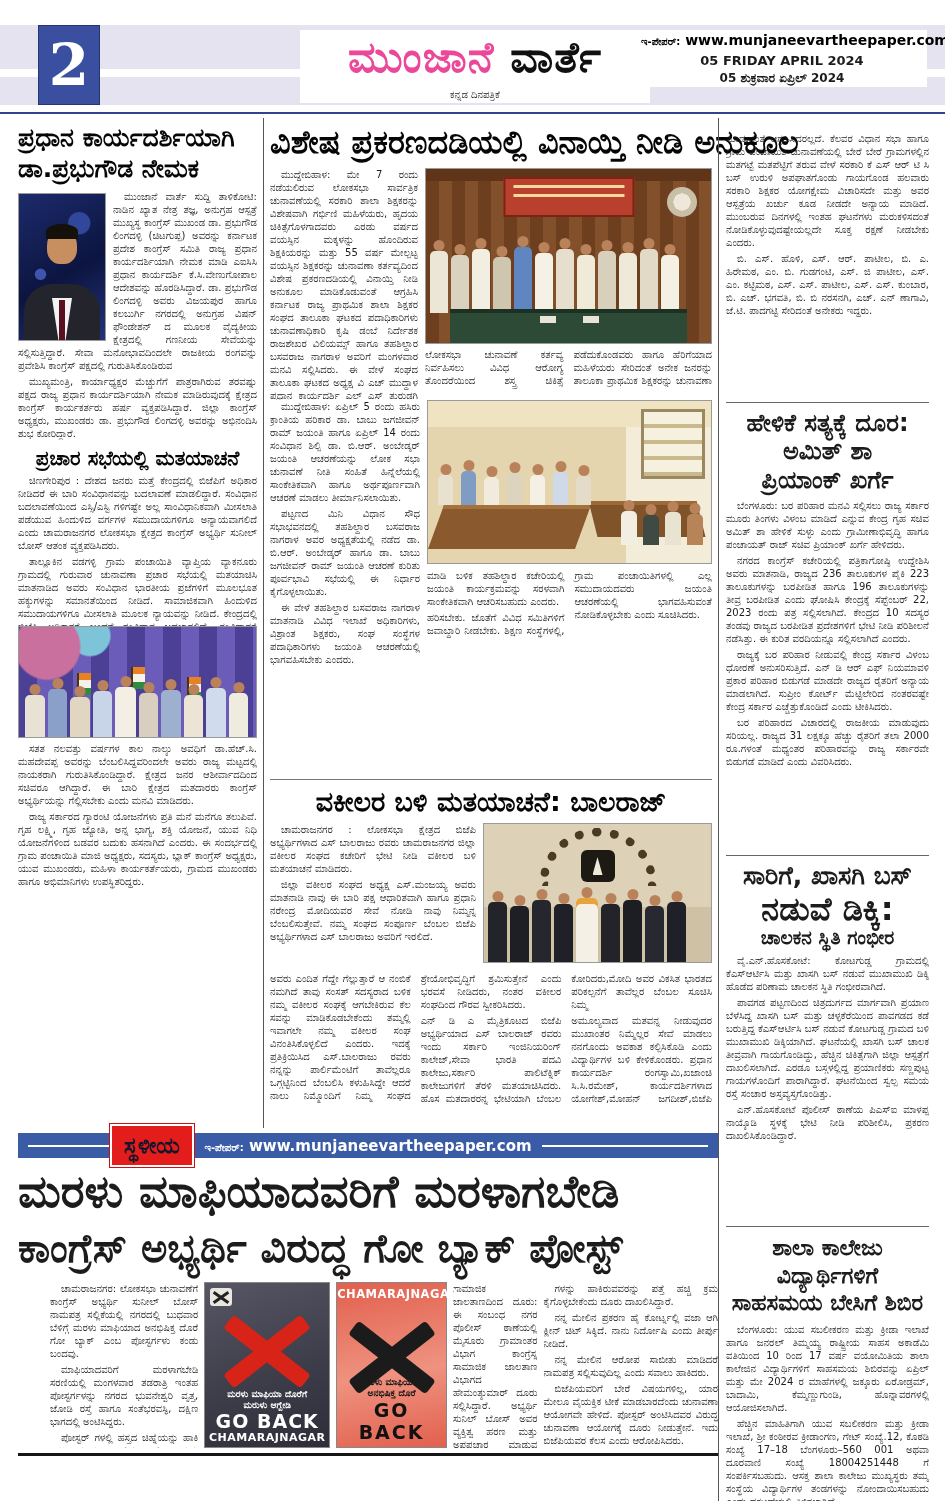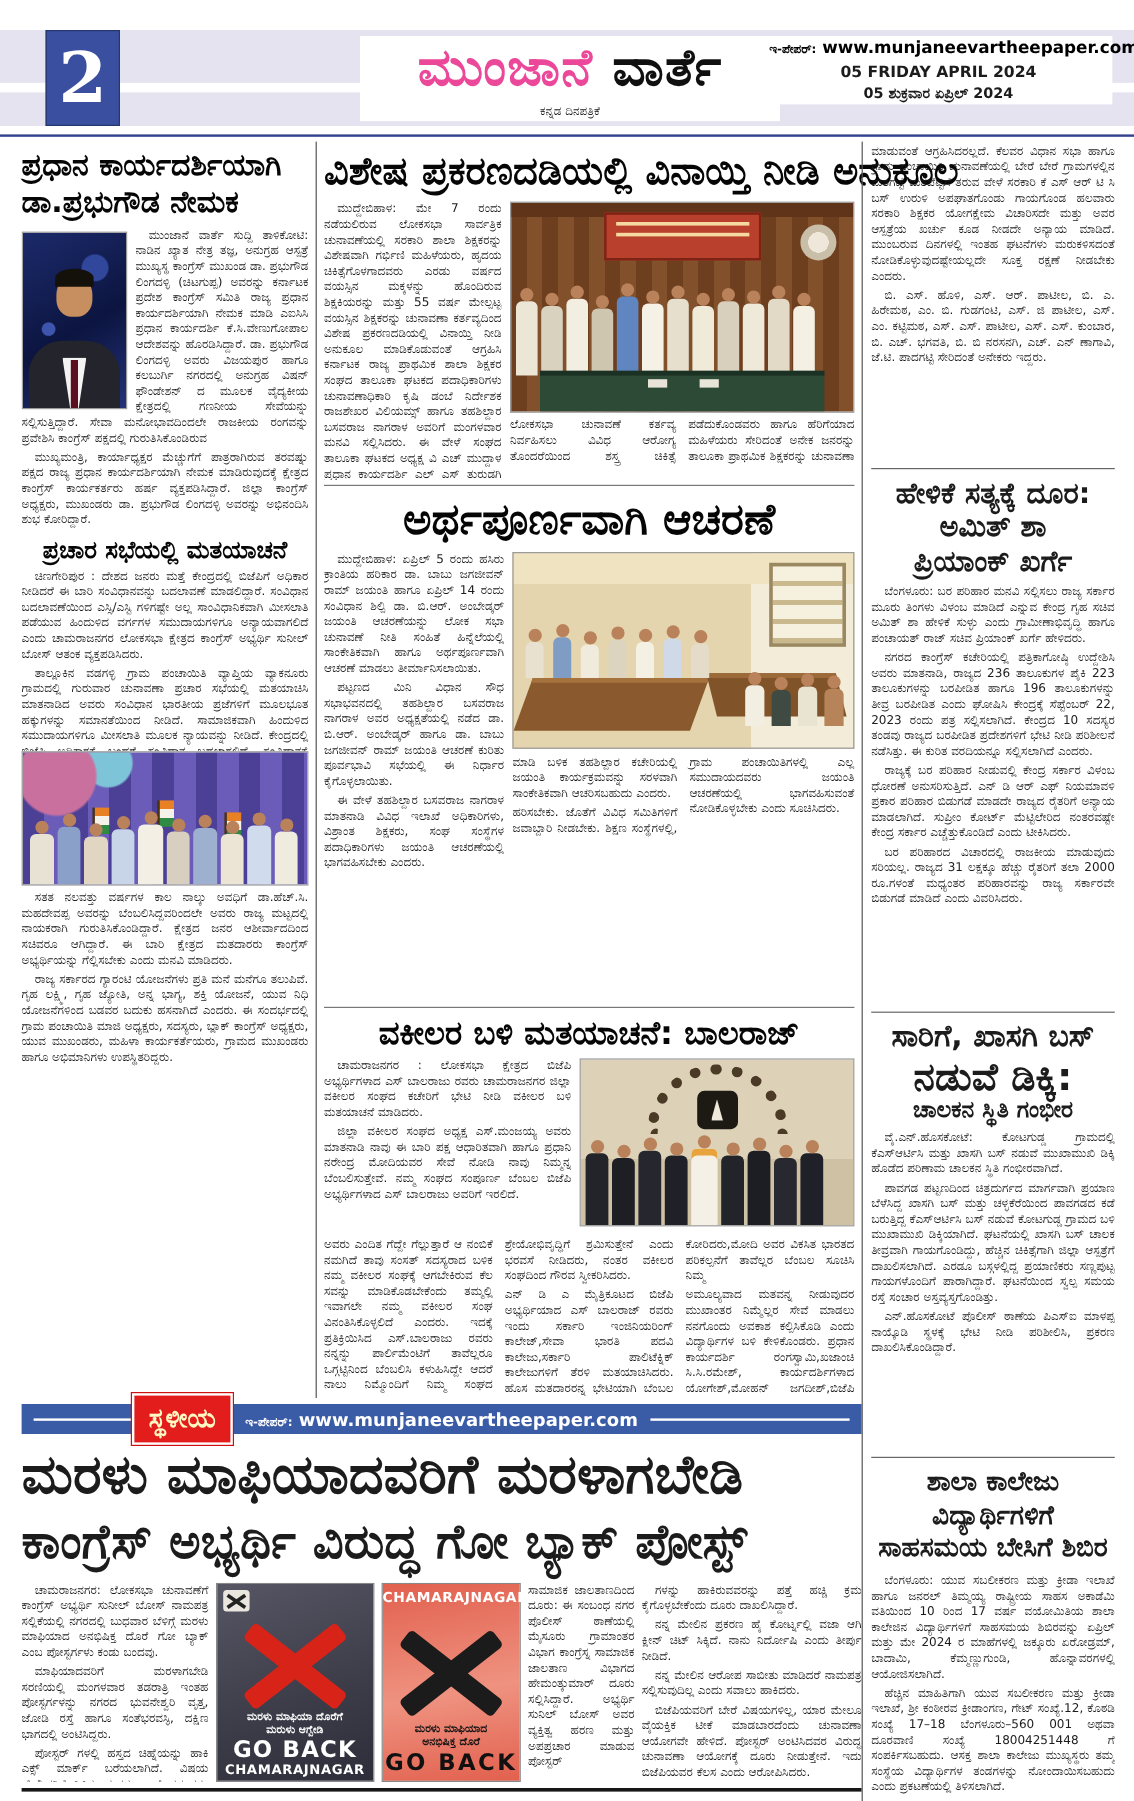--- a/index.html
+++ b/index.html
@@ -105,47 +105,47 @@
   .main-art{display:grid;grid-template-columns:148px 1fr;gap:7px;height:232px;}
   .main-right .below2{columns:2;column-gap:10px;height:50px;margin-top:4px;overflow:hidden;}
   .ach-head{font-size:36px;font-weight:bold;text-align:center;padding:8px 0 6px 0;border-top:1px solid #777;margin-top:4px;}
   .art-ach{display:grid;grid-template-columns:150px 1fr;gap:7px;height:376px;}
   .ach-below{columns:2;column-gap:10px;height:202px;margin-top:5px;overflow:hidden;}
   .vak-head{font-size:27px;font-weight:bold;text-align:center;padding:6px 0 5px 0;border-top:1px solid #777;margin-top:3px;}
   .vak-top{display:grid;grid-template-columns:206px 1fr;gap:7px;height:144px;}
   .vak-below{columns:3;column-gap:10px;height:134px;margin-top:5px;overflow:hidden;}
   
   .c-sec{border-top:1px solid #666;padding-top:4px;margin-top:4px;}
-  .c-sec.first{border-top:none;margin-top:0;padding-top:2px;}
+  .c-sec.first{border-top:none;margin-top:12px;padding-top:2px;}
   .cont-block{height:268px;}
   .amit-head{text-align:center;font-weight:bold;line-height:1.18;padding:2px 0 5px 0;}
   .amit-head .l{display:block;font-size:24px;}
   .amit-block{height:352px;}
   .bus-head{text-align:center;font-weight:bold;line-height:1.15;padding:2px 0 5px 0;}
   .bus-l1{display:block;font-size:25px;}
   .bus-l2{display:block;font-size:32px;}
   .bus-l3{display:block;font-size:19px;}
   .bus-block{height:268px;}
   .camp-head{text-align:center;font-weight:bold;line-height:1.25;padding:3px 0 6px 0;}
   .camp-head .l{display:block;font-size:22px;}
   .camp-block{height:225px;}
   
   .bz{margin-top:5px;}
   .bz-bar{position:relative;height:25px;background:#3a5ba6;display:flex;align-items:center;margin:4px 0 6px 0;}
   .bz-rule{flex:1;height:2px;background:#fff;margin:0 10px;}
   .bz-web{color:#fff;font-weight:bold;font-size:15px;white-space:nowrap;}
   .bz-web .lbl{font-size:10px;}
-  .bz-badge{position:absolute;left:92px;top:-9px;height:43px;background:#e31c1c;color:#fef9c3;
+  .bz-badge{position:absolute;left:92px;top:-9px;height:43px;background:#e31c1c;color:#0f172a;
      display:flex;align-items:center;padding:0 12px;font-size:22px;font-weight:bold;
      border:2px solid #fff;box-shadow:0 0 0 1px #c11;z-index:2;}
   .bz-h1{font-size:45px;line-height:56px;font-weight:bold;white-space:nowrap;}
   .bz-h2{font-size:40px;line-height:56px;font-weight:bold;white-space:nowrap;}
   .bz-row{display:flex;gap:6px;height:174px;overflow:hidden;margin-top:6px;
      border-bottom:3px solid #161616;padding-bottom:5px;}
-  .bz-c1{width:158px;} .bz-c3{width:90px;} .bz-c4{width:186px;}
+  .bz-c1{width:158px;margin-left:32px;} .bz-c3{width:90px;} .bz-c4{width:186px;}
   
   .poster1{width:134px;height:166px;background:linear-gradient(160deg,#565664,#3c3c49 60%,#2e2e3a);
      position:relative;border:1px solid #888;display:flex;flex-direction:column;justify-content:flex-end;}
   .p1-badge{position:absolute;top:5px;left:5px;width:22px;height:18px;background:#e9e6df;border-radius:3px;}
   .p1-badge::before,.p1-badge::after{content:"";position:absolute;top:8px;left:2px;width:18px;height:3px;background:#222;}
   .p1-badge::before{transform:rotate(35deg);} .p1-badge::after{transform:rotate(-35deg);}
   .bigx{position:absolute;top:18px;left:50%;transform:translateX(-50%);width:86px;height:92px;}
   .bigx::before,.bigx::after{content:"";position:absolute;top:42px;left:-6px;width:98px;height:17px;border-radius:4px;}
   .bigx::before{transform:rotate(38deg);} .bigx::after{transform:rotate(-38deg);}
   .xred::before,.xred::after{background:#d82318;}
@@ -255,21 +255,20 @@
                 <span class="pm-paper" style="left:40%;"></span>
                 <span class="pm-paper" style="left:55%;"></span>
               </div>
               <div class="below2">
                 <p>ಲೋಕಸಭಾ ಚುನಾವಣೆ ಕರ್ತವ್ಯ ನಿರ್ವಹಿಸಲು ವಿವಿಧ ಆರೋಗ್ಯ ತೊಂದರೆಯಿಂದ ಶಸ್ತ್ರ ಚಿಕಿತ್ಸೆ ಪಡೆದುಕೊಂಡವರು ಹಾಗೂ ಹೆರಿಗೆಯಾದ ಮಹಿಳೆಯರು ಸೇರಿದಂತೆ ಅನೇಕ ಜನರನ್ನು ತಾಲೂಕಾ ಪ್ರಾಥಮಿಕ ಶಿಕ್ಷಕರನ್ನು ಚುನಾವಣಾ ಅಧಿಕಾರಿಗಳು ನಿಯೋಜಿಸಿದ್ದು ಅವರೇ ಅಂತಹವನ್ನು ಚುನಾವಣಾ ಕರ್ತವ್ಯ ನಿರ್ವಹಿಸುವುದರಿಂದ ತೀವ್ರ ತೊಂದರೆಯಾಗಬಹುದು ಮತ್ತು ಮಾನಸಿಕ</p>
 
               </div>
             </div>
           </div>
 
-          <h2 class="ach-head">ಅರ್ಥಪೂರ್ಣವಾಗಿ ಆಚರಣೆ</h2>
           <div class="art-ach">
             <div class="clip">
               <p class="ind">ಮುದ್ದೇಬಿಹಾಳ: ಏಪ್ರಿಲ್ 5 ರಂದು ಹಸಿರು ಕ್ರಾಂತಿಯ ಹರಿಕಾರ ಡಾ. ಬಾಬು ಜಗಜೀವನ್ ರಾಮ್ ಜಯಂತಿ ಹಾಗೂ ಏಪ್ರಿಲ್ 14 ರಂದು ಸಂವಿಧಾನ ಶಿಲ್ಪಿ ಡಾ. ಬಿ.ಆರ್. ಅಂಬೇಡ್ಕರ್ ಜಯಂತಿ ಆಚರಣೆಯನ್ನು ಲೋಕ ಸಭಾ ಚುನಾವಣೆ ನೀತಿ ಸಂಹಿತೆ ಹಿನ್ನೆಲೆಯಲ್ಲಿ ಸಾಂಕೇತಿಕವಾಗಿ ಹಾಗೂ ಅರ್ಥಪೂರ್ಣವಾಗಿ ಆಚರಣೆ ಮಾಡಲು ತೀರ್ಮಾನಿಸಲಾಯಿತು.</p>
               <p class="ind">ಪಟ್ಟಣದ ಮಿನಿ ವಿಧಾನ ಸೌಧ ಸಭಾಭವನದಲ್ಲಿ ತಹಶಿಲ್ದಾರ ಬಸವರಾಜ ನಾಗರಾಳ ಅವರ ಅಧ್ಯಕ್ಷತೆಯಲ್ಲಿ ನಡೆದ ಡಾ. ಬಿ.ಆರ್. ಅಂಬೇಡ್ಕರ್ ಹಾಗೂ ಡಾ. ಬಾಬು ಜಗಜೀವನ್ ರಾಮ್ ಜಯಂತಿ ಆಚರಣೆ ಕುರಿತು ಪೂರ್ವಭಾವಿ ಸಭೆಯಲ್ಲಿ ಈ ನಿರ್ಧಾರ ಕೈಗೊಳ್ಳಲಾಯಿತು.</p>
               <p class="ind">ಈ ವೇಳೆ ತಹಶಿಲ್ದಾರ ಬಸವರಾಜ ನಾಗರಾಳ ಮಾತನಾಡಿ ವಿವಿಧ ಇಲಾಖೆ ಅಧಿಕಾರಿಗಳು, ವಿಶ್ರಾಂತ ಶಿಕ್ಷಕರು, ಸಂಘ ಸಂಸ್ಥೆಗಳ ಪದಾಧಿಕಾರಿಗಳು ಜಯಂತಿ ಆಚರಣೆಯಲ್ಲಿ ಭಾಗವಹಿಸಬೇಕು ಎಂದರು.</p>
             </div>
             <div>
               <div class="photo photo-meet">
                 <div class="pmt-win"></div>
                 <div class="pmt-t1"></div>

